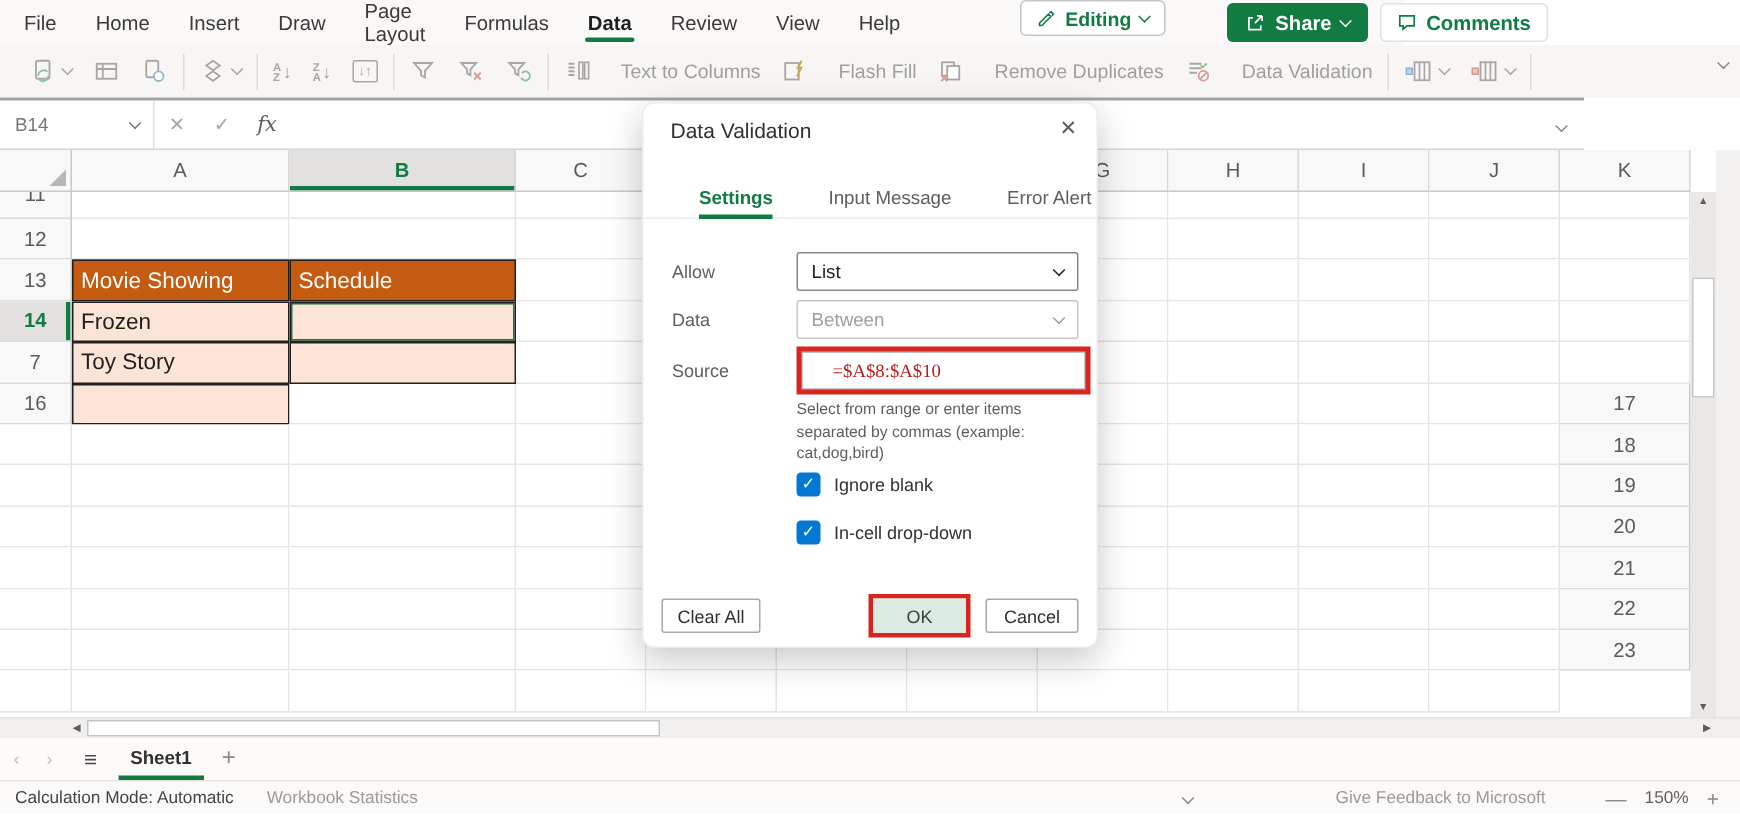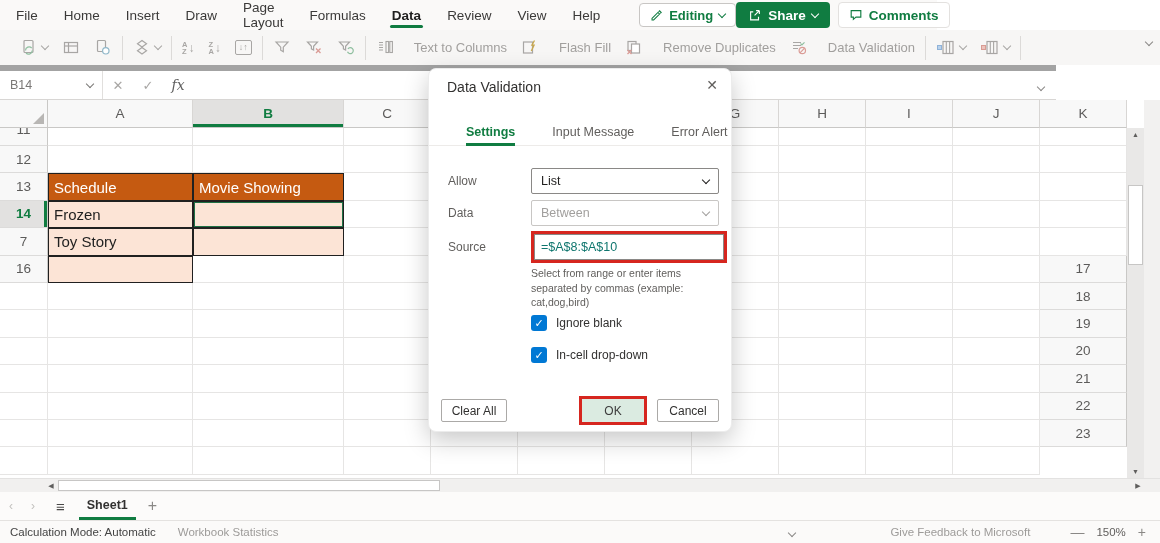--- a/index.html
+++ b/index.html
@@ -4,21 +4,21 @@
 <style>
   :root{
     --green:#107C41; --orange:#C55A11; --pink:#FCE4D6; --red:#D6261F; --blue:#0078D4;
     --ink:#323130; --gray:#605E5C; --dis:#A8A6A4; --line:#E1DFDD;
   }
   *{box-sizing:border-box;margin:0;padding:0;font-family:"Liberation Sans","DejaVu Sans",sans-serif;}
   body{background:#fff;}
   .app{position:relative;width:1160px;height:543px;overflow:hidden;background:#fff;}
 
   
-  .menubar{position:absolute;left:0;top:0;width:937px;height:30px;background:#FAF9F8;display:flex;align-items:center;}
+  .menubar{position:absolute;left:0;top:0;width:937px;height:30px;background:#FAF9F8;display:flex;gap:41px;}
   .mitems{display:flex;align-items:center;height:100%;padding-left:3px;}
   .mitem{padding:0 13px;font-size:13.5px;color:#3B3A39;height:100%;display:flex;align-items:center;position:relative;cursor:default;}
   .mitem.active{color:#1F1F1F;font-weight:700;}
   .mitem.active::after{content:'';position:absolute;left:11px;right:11px;bottom:2px;height:3px;background:var(--green);border-radius:2px;}
   .editing-btn{margin-left:26px;height:24px;border:1px solid #C8C6C4;border-radius:4px;background:#fff;display:flex;align-items:center;gap:6px;padding:0 10px;color:var(--green);font-size:13px;font-weight:600;}
   .right-cluster{margin-left:auto;display:flex;align-items:center;gap:8px;padding-right:8px;}
   .share-btn{height:26px;background:var(--green);color:#fff;border-radius:4px;display:flex;align-items:center;gap:6px;padding:0 12px;font-size:13.5px;font-weight:700;}
   .comments-btn{height:26px;background:#fff;border:1px solid #E3E1DF;color:var(--green);border-radius:4px;display:flex;align-items:center;gap:6px;padding:0 10px;font-size:13.5px;font-weight:700;}
   .chev{width:6px;height:6px;border-right:1.6px solid currentColor;border-bottom:1.6px solid currentColor;transform:rotate(45deg);display:inline-block;margin-top:-3px;}
 
@@ -29,21 +29,21 @@
   .ricon{display:flex;align-items:center;gap:4px;}
   .rlabelbtn{display:flex;align-items:center;gap:20px;font-size:13px;color:#A19F9D;}
   svg.ic{display:block;}
   .sortico{display:flex;align-items:center;gap:1px;}
   .sortletters{display:flex;flex-direction:column;font-size:7.5px;font-weight:700;line-height:7px;color:#A8A6A4;}
   .sortarrow{font-size:12px;color:#A8A6A4;}
   .boxsort{border:1.2px solid #A8A6A4;border-radius:2px;width:17px;height:15px;font-size:9px;line-height:13px;text-align:center;color:#A8A6A4;}
   .ribbon-collapse{position:absolute;right:8px;top:12px;color:#8A8886;}
 
   
-  .fbar{position:absolute;left:0;top:65px;width:1056px;height:35px;background:#fff;border-top:6px solid #a3a3a3;border-bottom:1px solid #D8D6D4;display:flex;align-items:center;justify-content:flex-end;}
+  .fbar{position:absolute;left:0;top:65px;width:1056px;height:35px;background:#fff;border-top:2px solid #a3a3a3;border-bottom:1px solid #D8D6D4;display:flex;align-items:center;justify-content:flex-end;}
   .namebox{width:103px;height:100%;display:flex;align-items:center;justify-content:space-between;padding:0 9px 0 10px;border-right:1px solid #E1DFDD;color:#7A7876;font-size:12.5px;}
   .fico{width:30px;text-align:center;color:#A8A6A4;font-size:13px;}
   .fx{font-family:"DejaVu Serif",serif;font-style:italic;color:#5E5E5E;font-size:14px;}
   .finput{flex:1;height:100%;border:none;outline:none;font-size:13px;padding-left:10px;background:transparent;}
   .fexpand{padding:0 12px;color:#8A8886;}
 
   
   .gridarea{position:absolute;left:0;top:100px;width:1160px;height:392px;background:#fff;}
   .rightstrip{position:absolute;left:1144px;top:0;width:16px;height:392px;background:#F2F1F0;}
   #grid-table{position:absolute;left:0;top:0;display:grid;background:#fff;}
@@ -90,21 +90,21 @@
   .dclose{position:absolute;right:13px;top:8px;font-size:14px;color:var(--gray);}
   .dtabs{position:absolute;left:0;top:50px;width:100%;height:27px;border-bottom:1px solid #EDEBE9;display:flex;padding-left:37px;gap:37px;}
   .dtab{font-size:12.5px;color:var(--gray);position:relative;display:flex;align-items:center;}
   .dtab.active{color:var(--green);font-weight:700;}
   .dtab.active::after{content:'';position:absolute;left:0;right:0;bottom:-1px;height:3px;background:var(--green);}
   .drow{position:absolute;left:19px;width:271px;height:26px;display:flex;align-items:center;}
   .dlabel{width:83px;font-size:12px;color:var(--gray);flex:none;}
   .dselect{flex:1;height:26px;border:1px solid #8A8886;border-radius:2px;display:flex;align-items:center;justify-content:space-between;padding:0 9px;font-size:12.5px;color:#201F1E;background:#fff;}
   .dselect.disabled{border-color:#C8C6C4;color:#A19F9D;}
   .redwrap{flex:none;width:196px;border:3px solid var(--red);display:flex;}
-  .dinput{width:100%;height:26px;border:1px solid #8A8886;padding:0 6px;font-size:12.5px;color:#0f766e;outline:none;}
+  .dinput{width:100%;height:26px;border:1px solid #8A8886;padding:0 20px;font-size:12.5px;color:#b91c1c;outline:none;font-family:Liberation Serif, serif;}
   .dhelper{position:absolute;left:102px;top:197px;width:194px;font-size:10.5px;color:var(--gray);line-height:1.4;}
   .dcheckrow{position:absolute;left:102px;display:flex;align-items:center;gap:9px;}
   .dcheckbox{width:16px;height:16px;border-radius:3px;background:var(--blue);color:#fff;font-size:11px;line-height:16px;text-align:center;}
   .dchecklabel{font-size:12px;color:var(--ink);}
   .dbtn{position:absolute;height:23px;border:1px solid #ABA9A7;border-radius:2px;background:#fff;font-size:12px;color:var(--ink);display:flex;align-items:center;justify-content:center;}
   .okwrap{position:absolute;left:150px;top:327px;border:3px solid var(--red);}
   .okbtn{width:62px;height:23px;background:#DBEBE1;font-size:12px;color:#3d3d3d;display:flex;align-items:center;justify-content:center;}
 </style>
 </head>
 <body>
@@ -329,22 +329,22 @@
         <div class="cell"></div>
         <div class="cell"></div>
         <div class="cell"></div>
         <div class="cell"></div>
         <div class="cell"></div>
         <div class="cell"></div>
         <div class="cell"></div>
         <div class="rh">
           <span>13</span>
         </div>
+        <div class="cell tch">Movie Showing</div>
         <div class="cell tch">Schedule</div>
-        <div class="cell tch">Movie Showing</div>
         <div class="cell"></div>
         <div class="cell"></div>
         <div class="cell"></div>
         <div class="cell"></div>
         <div class="cell"></div>
         <div class="cell"></div>
         <div class="cell"></div>
         <div class="cell"></div>
         <div class="cell"></div>
         <div class="rh sel">

